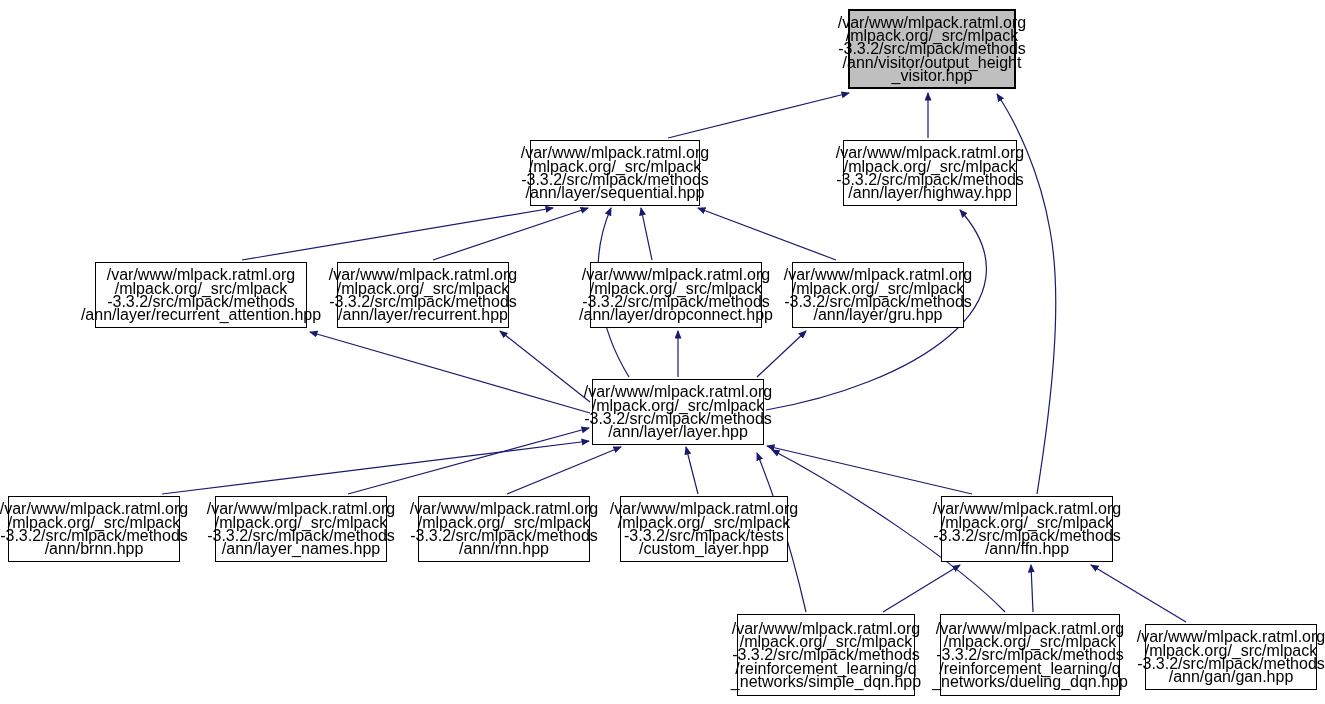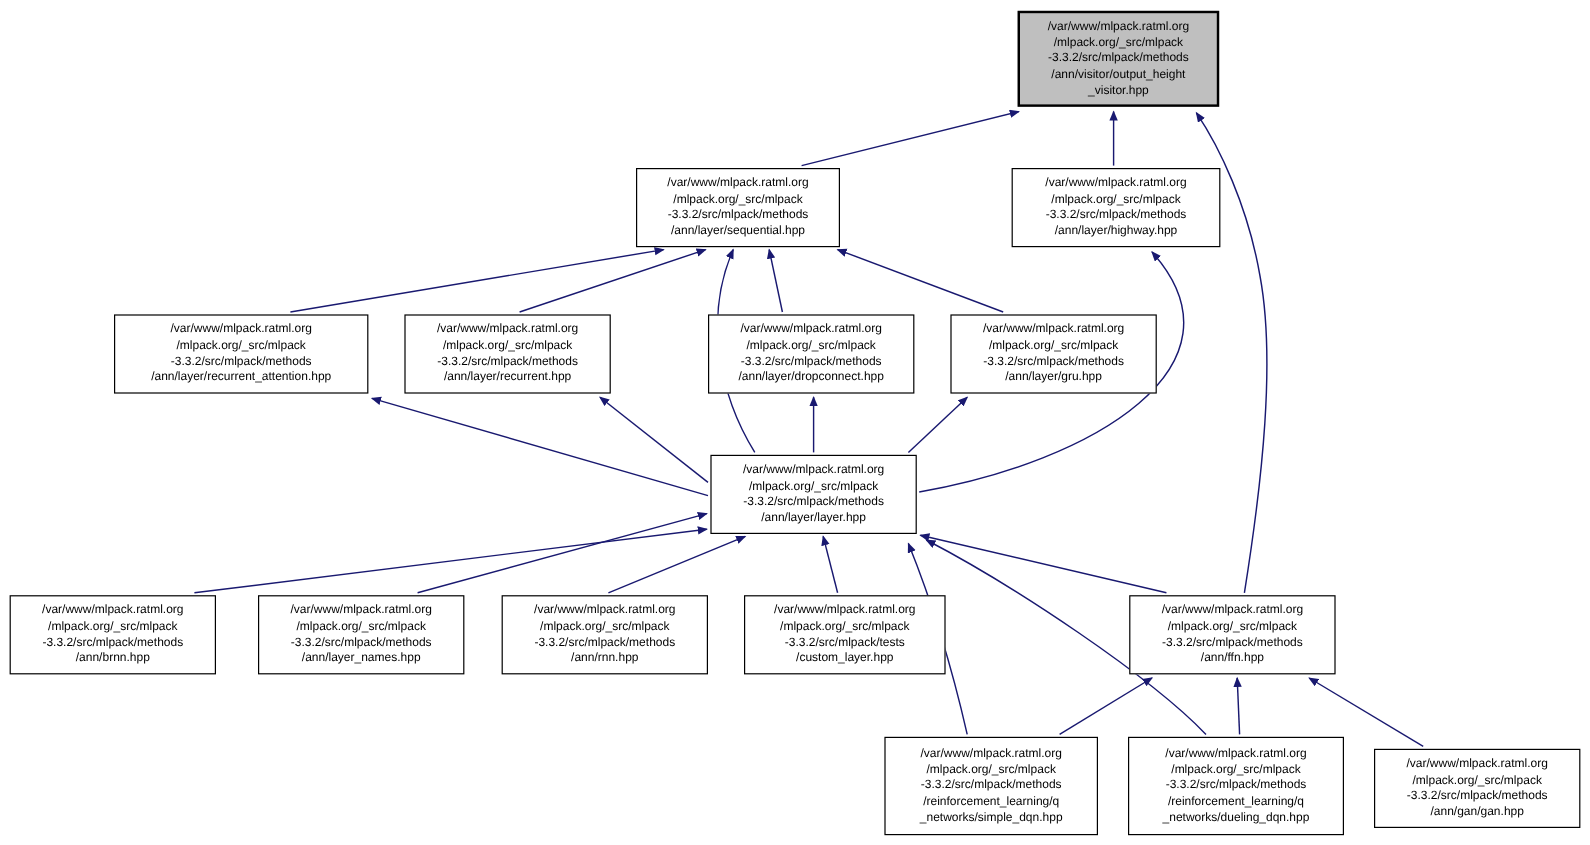--- a/index.html
+++ b/index.html
@@ -2,21 +2,21 @@
 <html><head>
 <meta charset="utf-8">
 <style>
   html,body{margin:0;padding:0;background:#ffffff;}
   #graph{position:relative;width:1325px;height:704px;background:#ffffff;
          font-family:"Liberation Sans","DejaVu Sans",sans-serif;overflow:hidden;}
   #edges{position:absolute;left:0;top:0;width:1325px;height:704px;}
   .edge{fill:none;stroke:#191970;stroke-width:1.2px;}
   .node{position:absolute;box-sizing:border-box;background:#ffffff;border:1px solid #000000;
         display:flex;align-items:center;justify-content:center;text-align:center;
-        font-size:10px;line-height:13.3px;color:#000000;cursor:pointer;}
+        font-size:16px;line-height:13.3px;color:#000000;cursor:pointer;}
   .node .nl{white-space:pre-line;}
   .node.highlight{background:#bfbfbf;border:2px solid #000000;cursor:default;}
 </style>
 </head>
 <body>
 
 <div id="graph">
 
   <svg id="edges" viewBox="0 0 1325 704" xmlns="http://www.w3.org/2000/svg">
     <defs>

